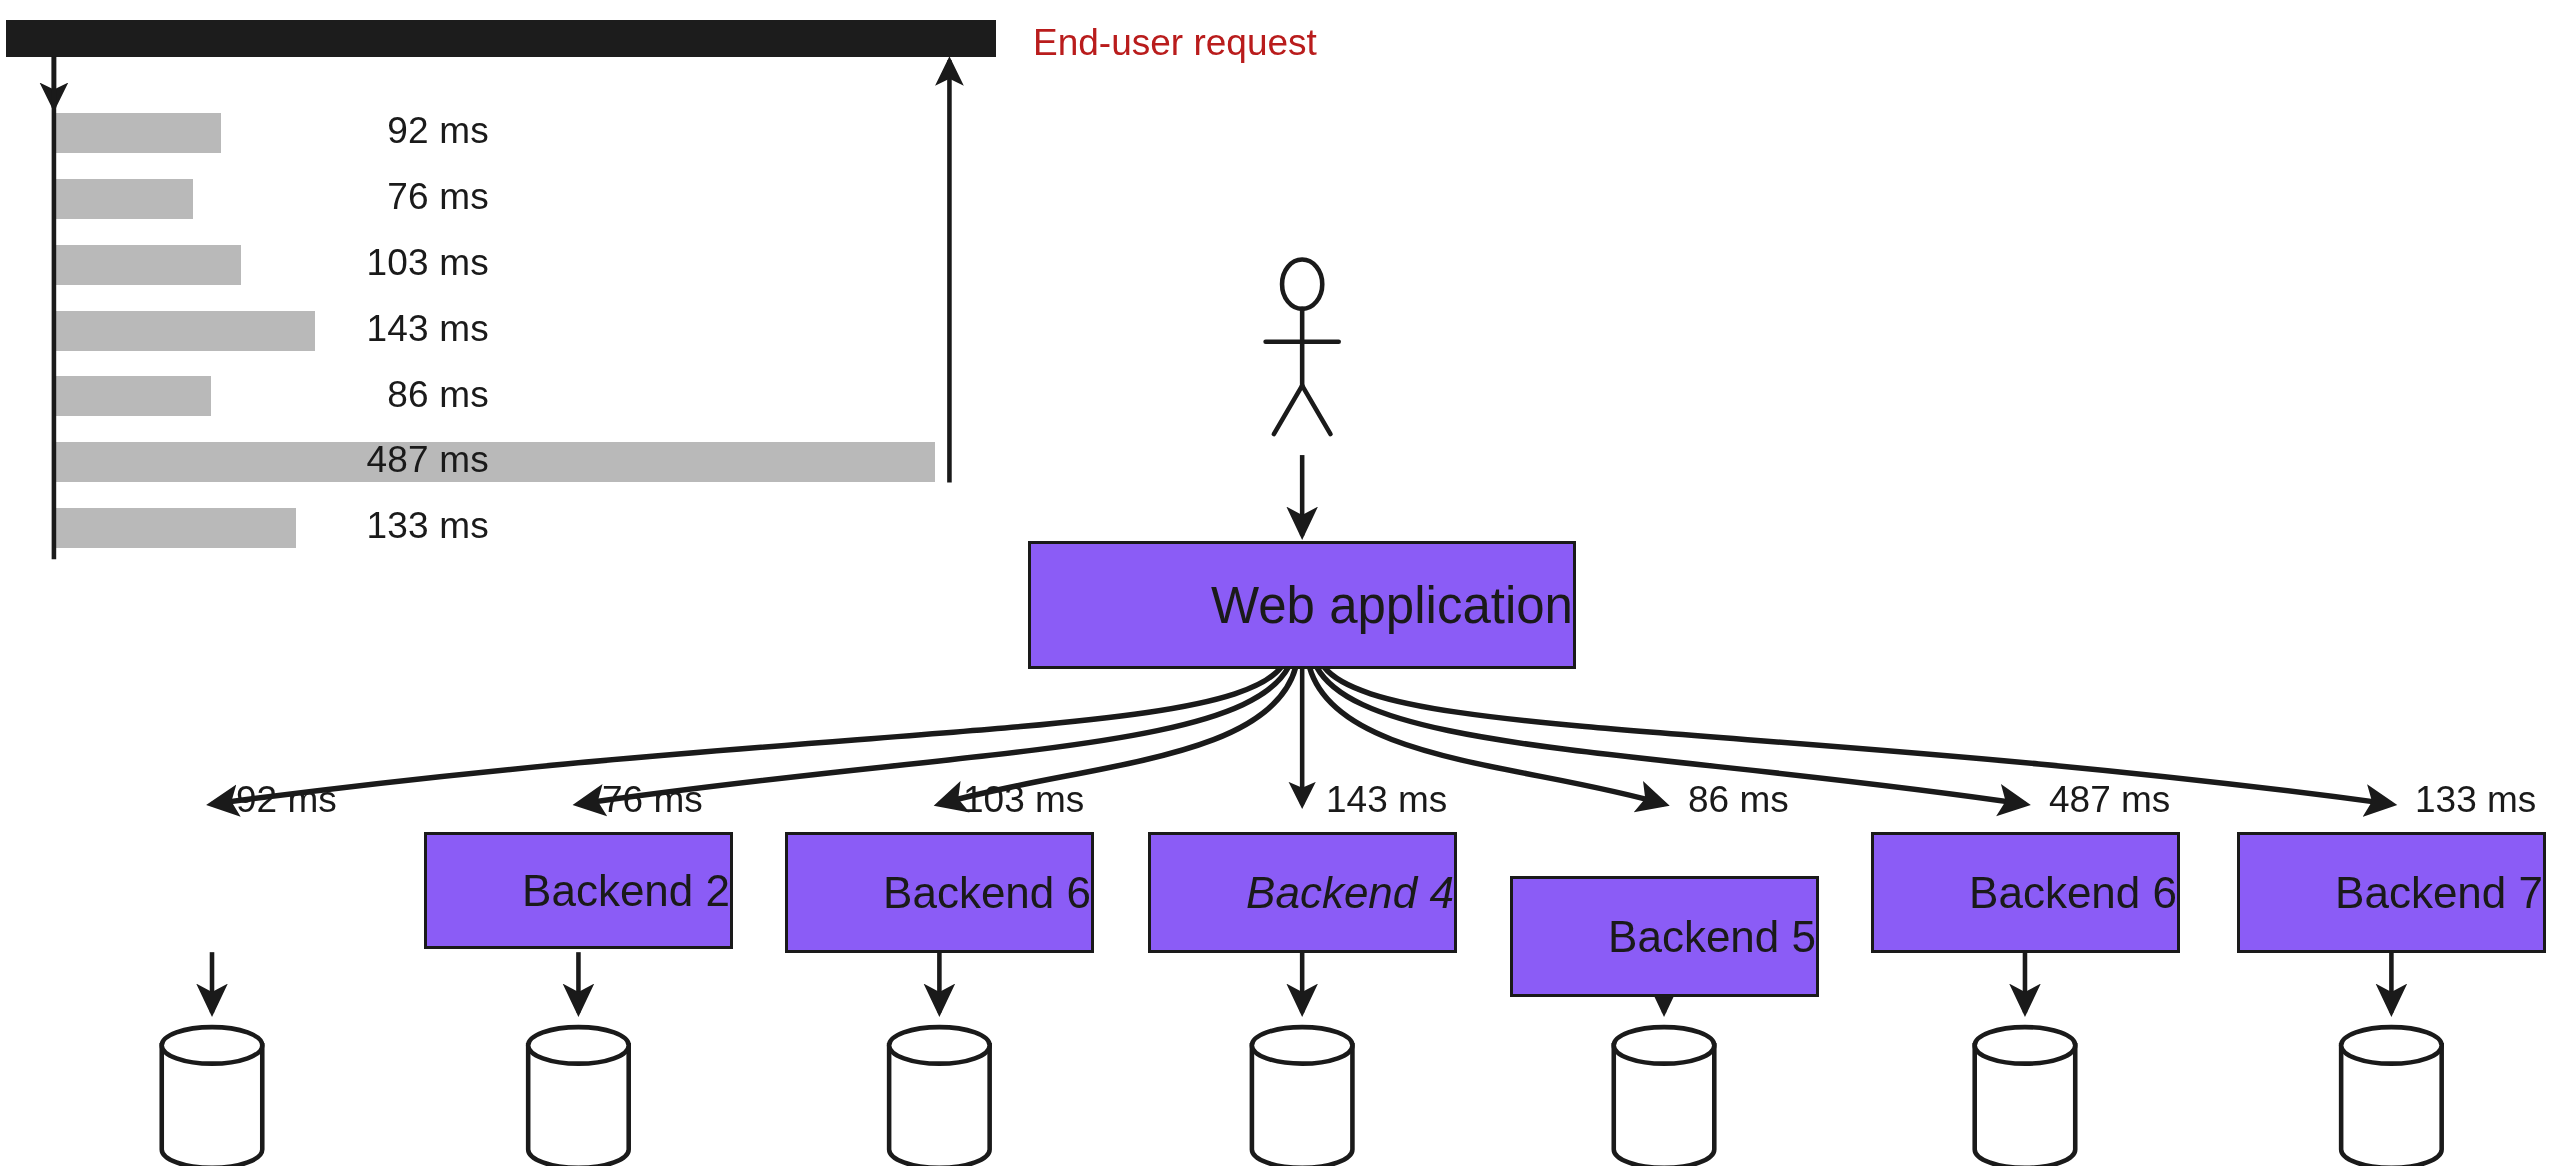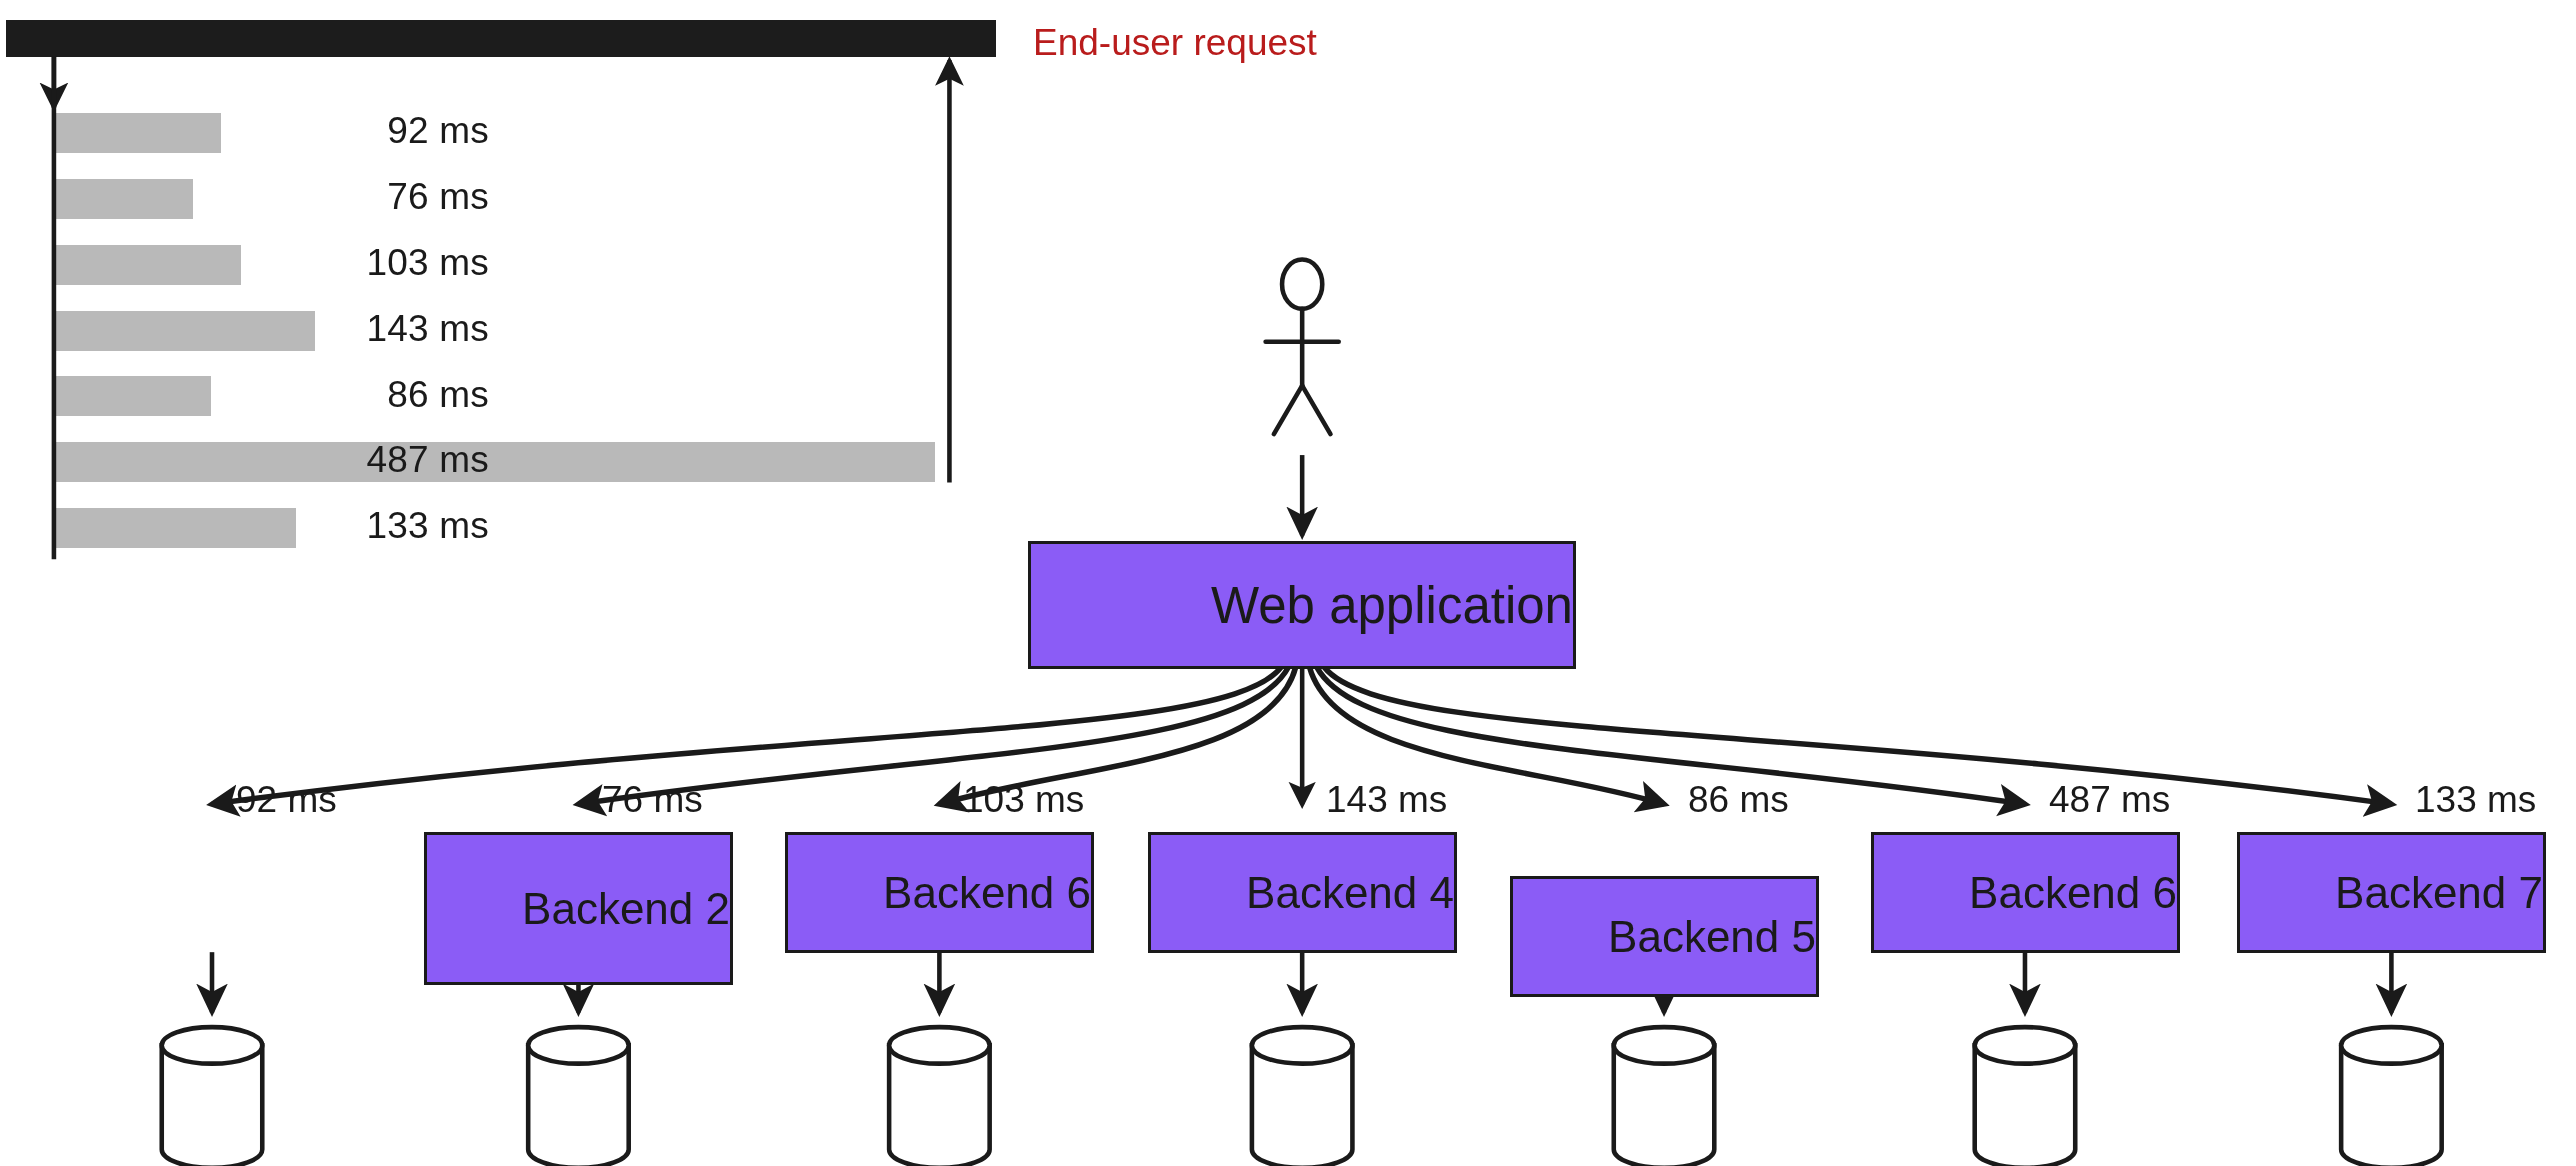--- a/index.html
+++ b/index.html
@@ -189,31 +189,31 @@
       </g>
     </g>
   </svg>
 
   <div class="node-box webapp" style="left:1028px; top:541px; width:548px; height:128px;">
     <span>Web application</span>
   </div>
 
   <div class="edge-label" style="left:236px; top:781px;">92 ms</div>
 
-  <div class="node-box backend" style="left:424px; top:832px; width:309px; height:153px;">
+  <div class="node-box backend" style="left:424px; top:832px; width:309px; height:117px;">
     <span>Backend 2</span>
   </div>
   <div class="edge-label" style="left:602px; top:781px;">76 ms</div>
 
   <div class="node-box backend" style="left:785px; top:832px; width:309px; height:121px;">
     <span>Backend 6</span>
   </div>
   <div class="edge-label" style="left:963px; top:781px;">103 ms</div>
 
-  <div class="node-box backend" style="left:1148px; top:832px; width:309px; height:121px;">
+  <div class="node-box backend" style="left:1148px; top:832px; width:309px; height:121px;font-style:italic;">
     <span>Backend 4</span>
   </div>
   <div class="edge-label" style="left:1326px; top:781px;">143 ms</div>
 
   <div class="node-box backend" style="left:1510px; top:832px; width:309px; height:121px;margin-top:44px;">
     <span>Backend 5</span>
   </div>
   <div class="edge-label" style="left:1688px; top:781px;">86 ms</div>
 
   <div class="node-box backend" style="left:1871px; top:832px; width:309px; height:121px;">

